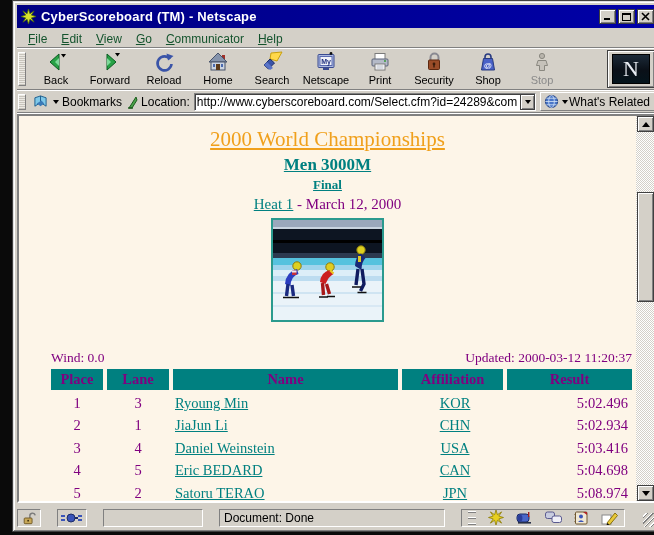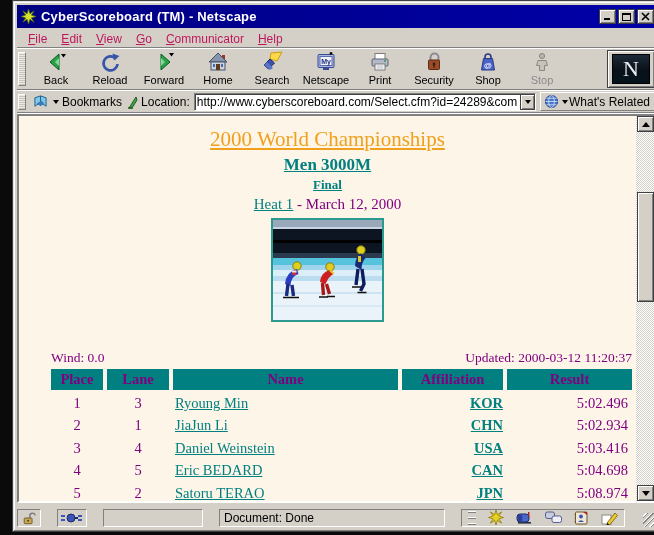--- a/index.html
+++ b/index.html
@@ -15,21 +15,21 @@
   .app-icon{ width:17px; height:17px; display:flex; align-items:center; justify-content:center; }
   .title-text{ color:#fff; font-weight:bold; font-size:13px; margin-left:4px; flex:1;
     white-space:nowrap; overflow:hidden; letter-spacing:.2px; }
   .win-btn{ width:17px; height:15px; background:#d4d0c8; border:1px solid #404040;
     box-shadow: inset 1px 1px 0 #fff, inset -1px -1px 0 #808080; margin-left:2px;
     display:flex; align-items:center; justify-content:center; }
 
   
   .menubar{ position:absolute; left:4px; top:29px; right:4px; height:18px; display:flex; align-items:center;
     padding-left:6px; border-bottom:1px solid #808080; box-shadow:0 1px 0 #fff; font-size:12px; }
-  .menu-item{ display:inline-block; padding:1px 5px; margin-right:4px; color:#be185d; }
+  .menu-item{ display:inline-block; padding:1px 5px; margin-right:4px; color:#14532d; }
   .menu-item::first-letter{ text-decoration:underline; }
 
   
   .toolbar{ position:absolute; left:4px; top:48px; right:4px; height:41px; display:flex; align-items:center;
     border-bottom:1px solid #808080; box-shadow:0 1px 0 #fff; }
   .grab{ width:8px; height:34px; margin:0 3px 0 1px; border:1px solid; border-color:#fff #808080 #808080 #fff;
     background:repeating-linear-gradient(0deg,#c8c4bc 0 1px,#eceae4 1px 2px); }
   .tool-btn{ width:54px; height:38px; display:flex; flex-direction:column; align-items:center;
     justify-content:flex-end; padding-bottom:2px; color:#000; }
   .tool-btn .lbl{ font-size:11px; line-height:12px; margin-top:1px; }
@@ -70,21 +70,21 @@
   .photo{ display:inline-block; margin-top:5px; border:2px solid #2a9a8e; line-height:0; background:#e8f2f8; }
   .windrow{ display:flex; justify-content:space-between; width:581px; margin:26px 0 3px 32px;
     font-size:13.5px; color:#800080; text-align:left; }
   .rtable{ width:581px; margin-left:32px; display:grid;
     grid-template-columns:52px 62px 225px 101px 125px; column-gap:4px; font-size:14.5px; }
   .thead{ background:#008080; color:#800080; font-weight:bold; height:21px; line-height:21px;
     text-align:center; margin-bottom:2px; }
   .cell{ height:22.4px; line-height:22.4px; white-space:nowrap; overflow:hidden; }
   .c-num{ text-align:center; color:#800080; }
   .c-name{ text-align:left; padding-left:2px; }
-  .c-aff{ text-align:right; padding-left:5px;font-weight:bold; }
+  .c-aff{ text-align:center; padding-left:5px; }
   .c-res{ text-align:right; padding-right:4px; color:#800080; }
 
   
   .vscroll{ position:absolute; top:0; right:0; bottom:0; width:19px;
     background-color:#d4d0c8;
     background-image:linear-gradient(45deg,#fff 25%,transparent 25%,transparent 75%,#fff 75%),
       linear-gradient(45deg,#fff 25%,transparent 25%,transparent 75%,#fff 75%);
     background-size:2px 2px; background-position:0 0,1px 1px; }
   .sb-btn{ position:absolute; left:1px; width:17px; height:16px; background:#d4d0c8; border:1px solid #404040;
     box-shadow: inset 1px 1px 0 #fff, inset -1px -1px 0 #808080; display:flex; align-items:center; justify-content:center; }
@@ -155,33 +155,33 @@
       <svg width="22" height="22" viewBox="0 0 22 22">
         <polygon points="14,3 5,11 14,19" fill="#28a246" stroke="#0b5c22"></polygon>
         <polygon points="14,7 10,11 14,15" fill="#7fd89a"></polygon>
         <polygon points="16,3 21,3 18.5,6.5" fill="#000"></polygon>
       </svg>
       <span class="lbl">Back</span>
     </span>
 
     <span class="tool-btn">
       <svg width="22" height="22" viewBox="0 0 22 22">
-        <path d="M17 8 A7 7 0 1 0 18.5 13" fill="none" stroke="#3a54a8" stroke-width="2.6"></path>
-        <polygon points="13.5,2.5 20.5,5 15,9.5" fill="#3a54a8"></polygon>
-      </svg>
-      <span class="lbl">Reload</span>
-    </span>
-
-    <span class="tool-btn">
-      <svg width="22" height="22" viewBox="0 0 22 22">
         <polygon points="8,3 17,11 8,19" fill="#28a246" stroke="#0b5c22"></polygon>
         <polygon points="8,7 12,11 8,15" fill="#7fd89a"></polygon>
         <polygon points="16,2 21,2 18.5,5.5" fill="#000"></polygon>
       </svg>
       <span class="lbl">Forward</span>
+    </span>
+
+    <span class="tool-btn">
+      <svg width="22" height="22" viewBox="0 0 22 22">
+        <path d="M17 8 A7 7 0 1 0 18.5 13" fill="none" stroke="#3a54a8" stroke-width="2.6"></path>
+        <polygon points="13.5,2.5 20.5,5 15,9.5" fill="#3a54a8"></polygon>
+      </svg>
+      <span class="lbl">Reload</span>
     </span>
 
     <span class="tool-btn">
       <svg width="22" height="22" viewBox="0 0 22 22">
         <rect x="15" y="4" width="3" height="5" fill="#a03028"></rect>
         <polygon points="11,2 2,11 20,11" fill="#8694ac" stroke="#47536a"></polygon>
         <rect x="4" y="11" width="14" height="8" fill="#ccd4e0" stroke="#47536a"></rect>
         <rect x="9" y="13" width="4" height="6" fill="#5c3a1a"></rect>
         <rect x="6" y="13" width="2" height="3" fill="#4a6ab0"></rect>
         <rect x="14" y="13" width="2" height="3" fill="#4a6ab0"></rect>

